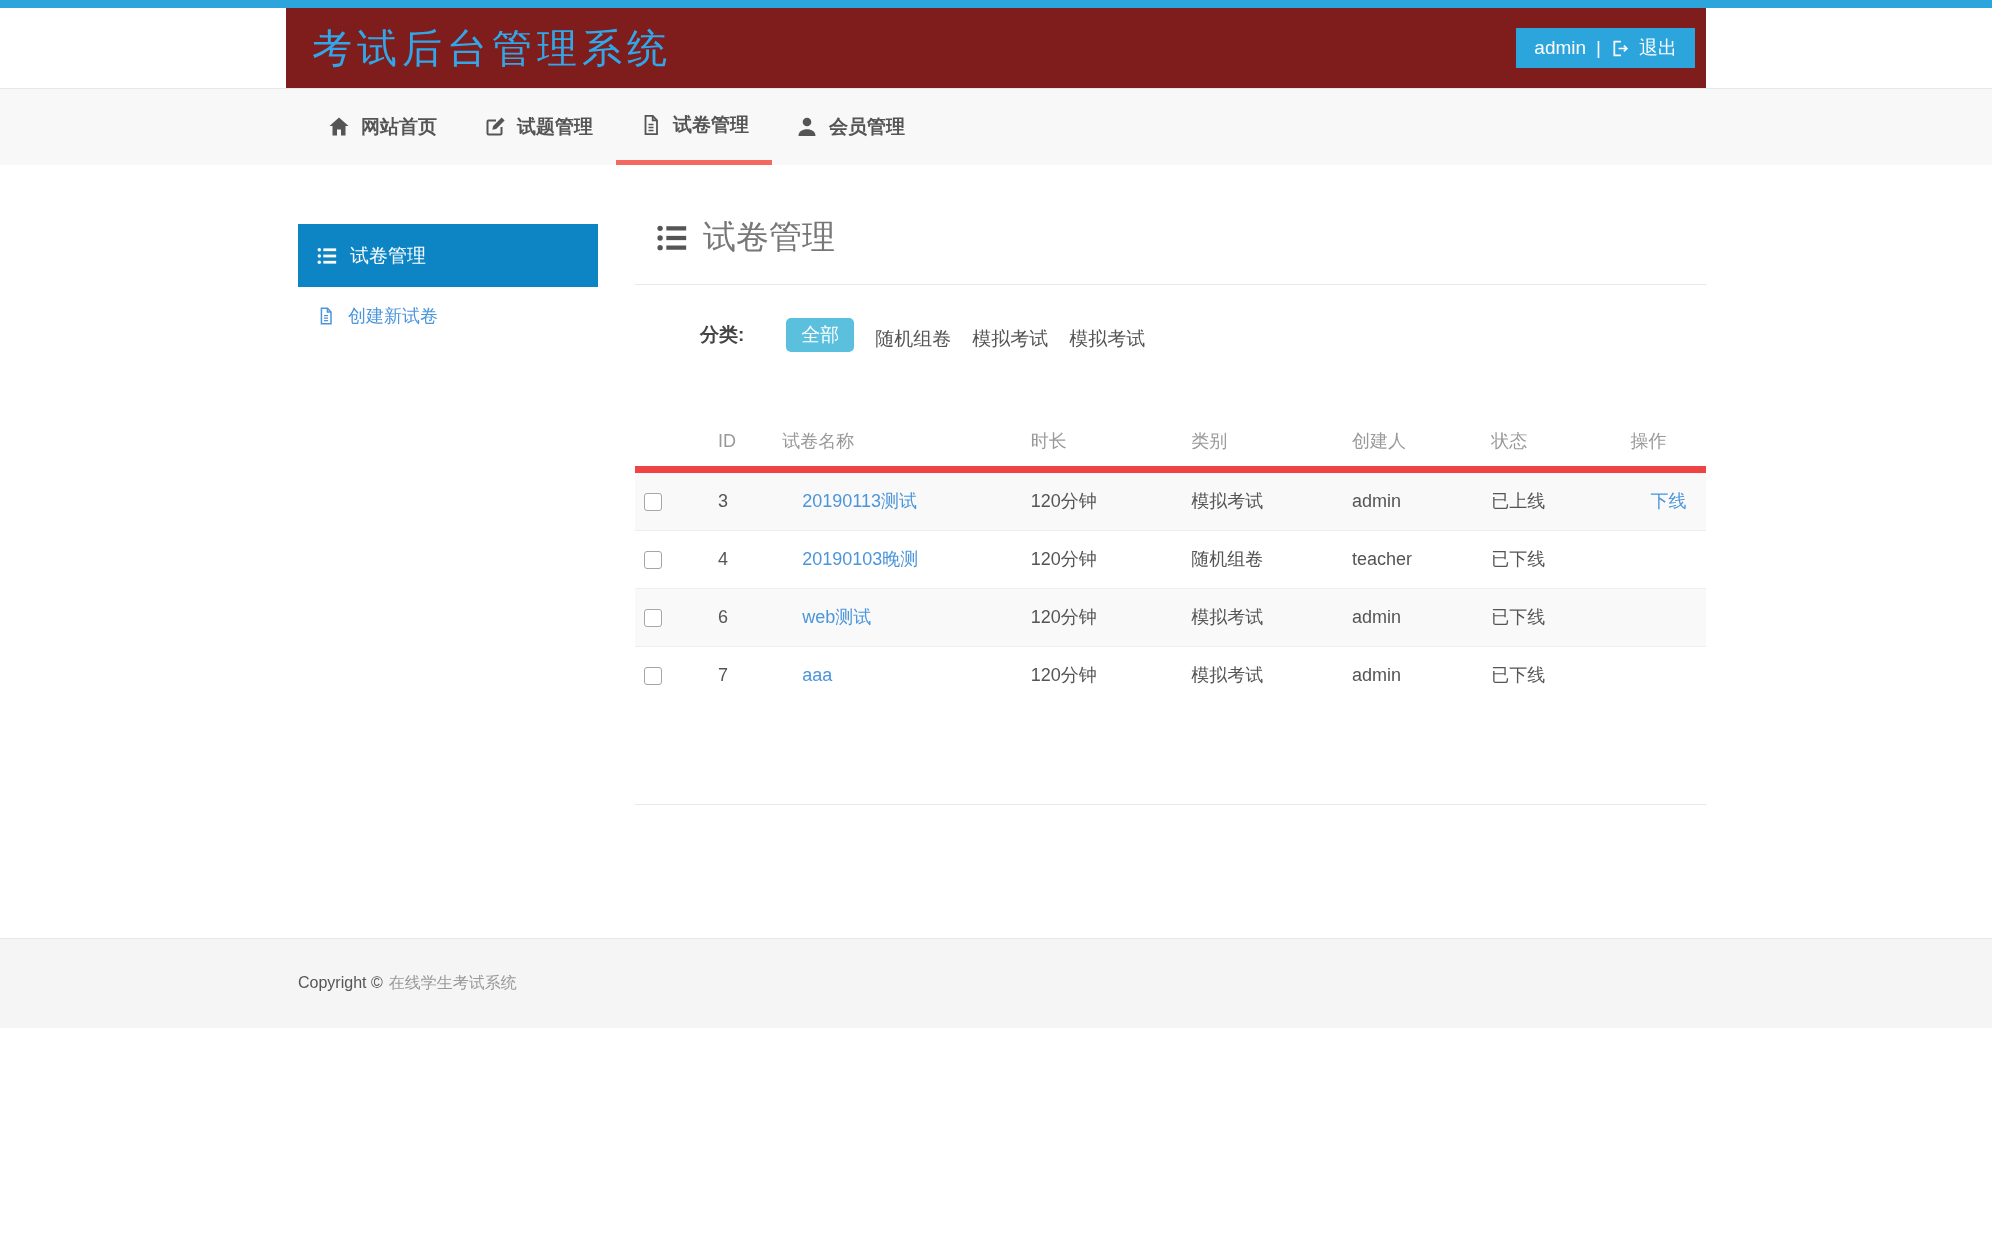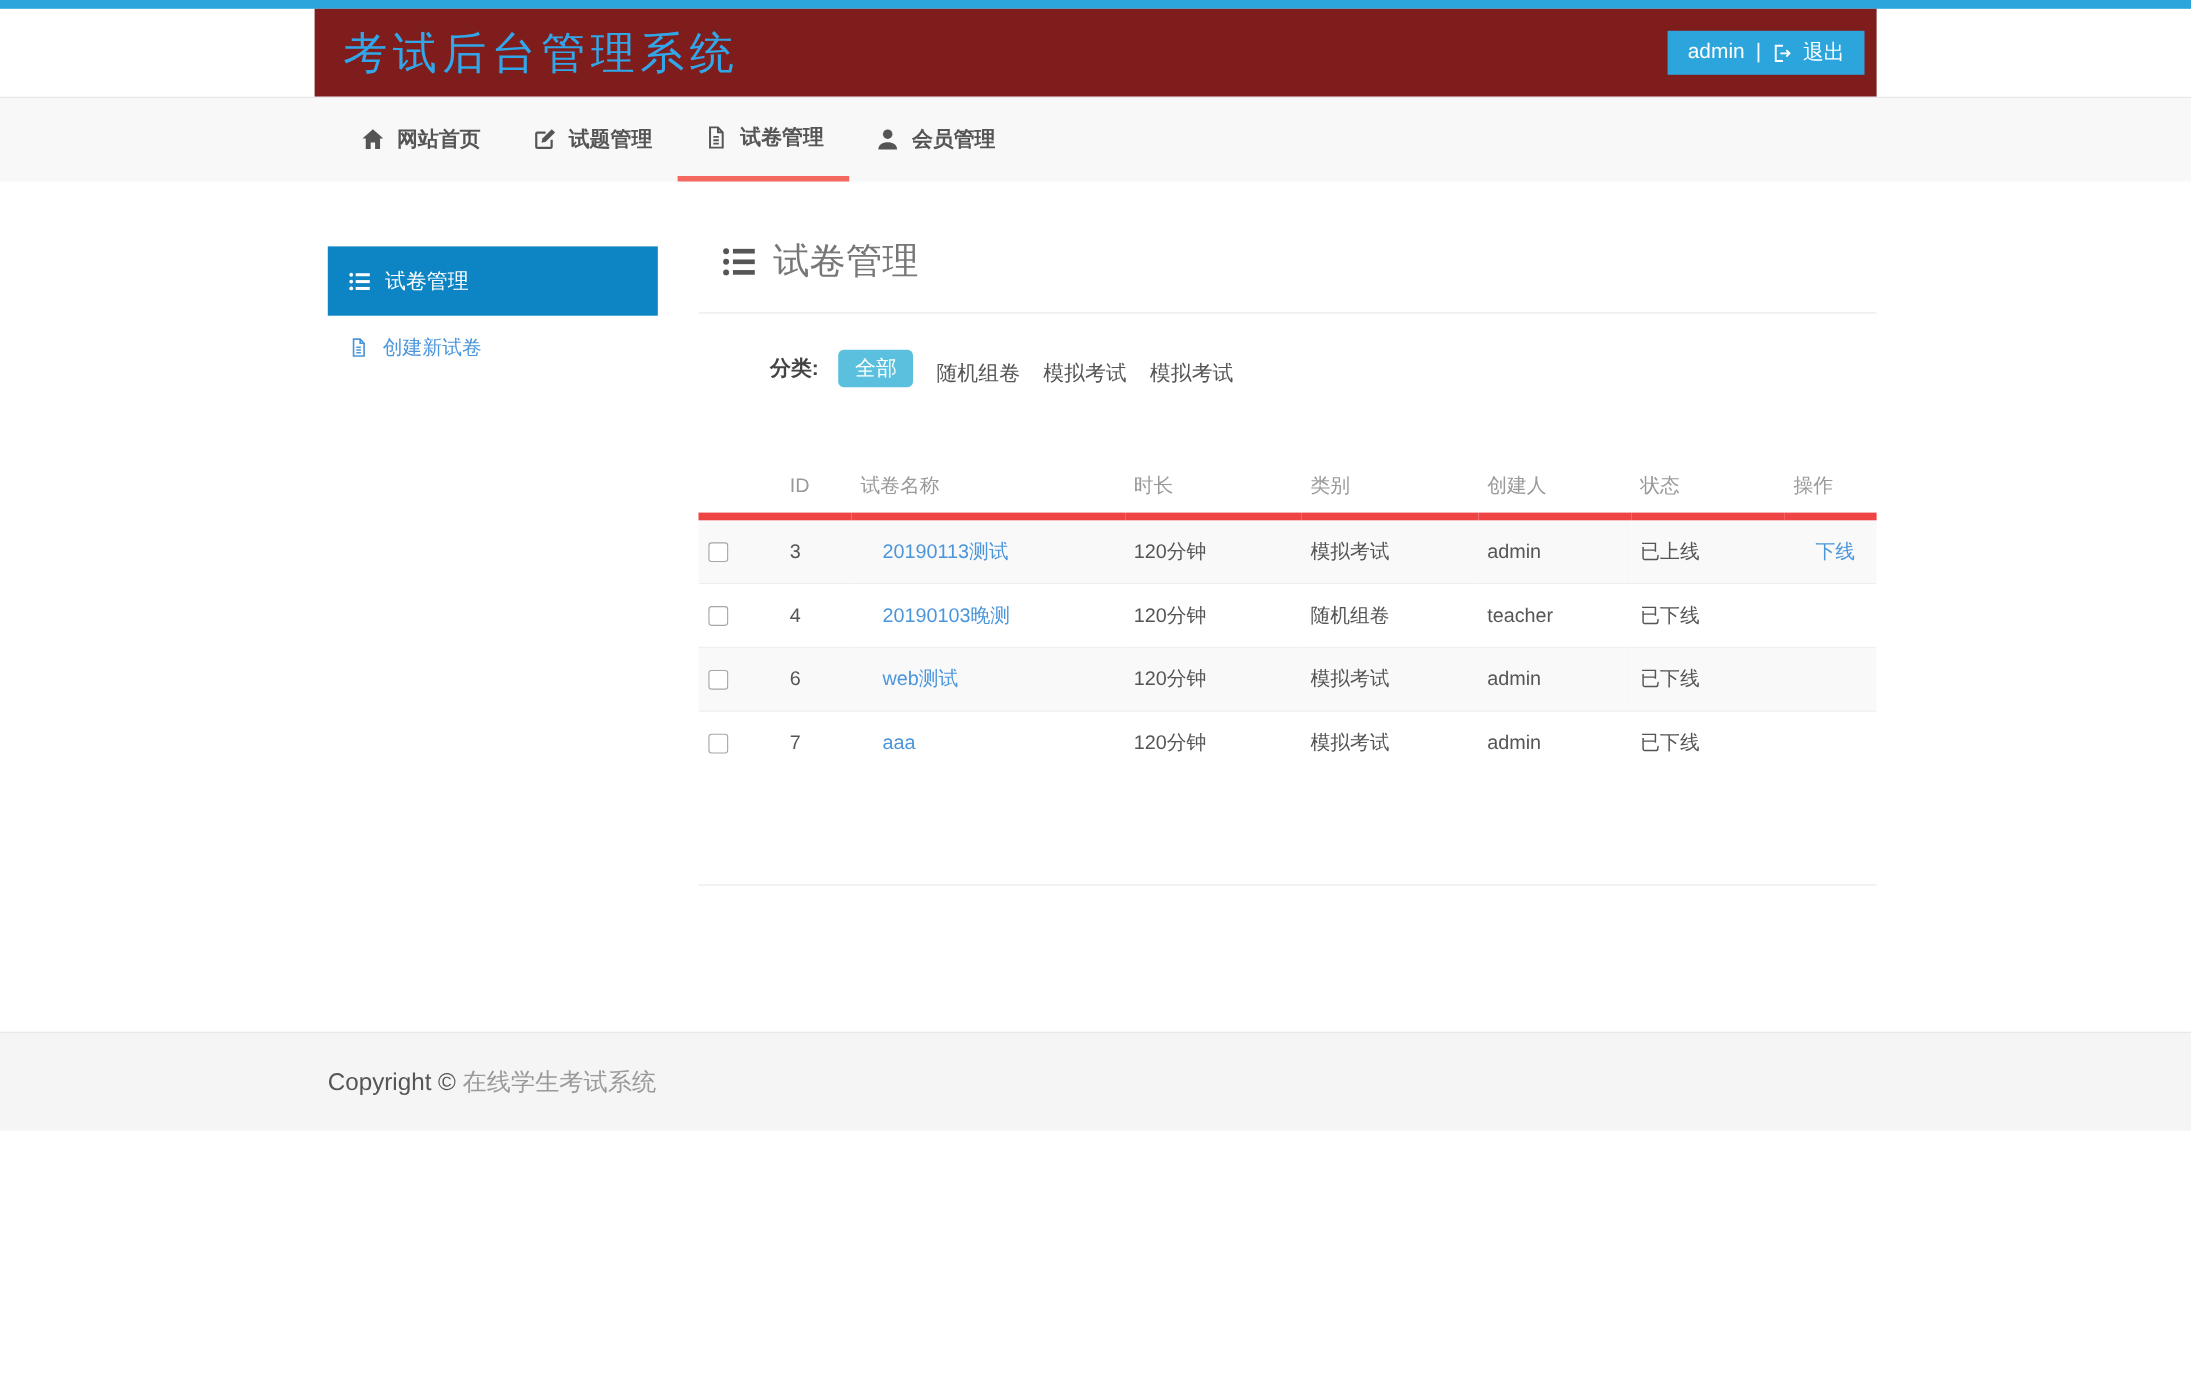--- a/index.html
+++ b/index.html
@@ -48,21 +48,21 @@
   .side-item.plain .icon svg { width: 20px; height: 20px; }
 
   .main { flex: 1; margin-left: 37px; margin-top: 50px; }
   .main-title {
     display: flex; align-items: center; gap: 14px; padding-left: 20px; padding-bottom: 24px;
     border-bottom: 1px solid #e8e8e8; font-size: 33px; color: #777;
   }
   .main-title .icon { color: #555; }
   .main-title .icon svg { width: 34px; height: 34px; }
 
-  .filter-row { margin-top: 33px; margin-left: 65px; display: flex; align-items: center; font-size: 19px; }
+  .filter-row { margin-top: 33px; margin-left: 65px; display: flex; align-items: center; font-size: 19px; gap: 24px; }
   .filter-label { font-weight: 700; color: #444; margin-right: 18px; }
   .filter-opts { display: flex; align-items: flex-end; gap: 21px; }
   .filter-opt { color: #555; cursor: pointer; }
   .filter-opt.active { background: #5bc0de; color: #fff; border-radius: 5px; padding: 4px 15px; }
 
   .table-wrap { margin-top: 64px; border-bottom: 1px solid #e8e8e8; padding-bottom: 100px; }
   table { width: 100%; border-collapse: collapse; font-size: 18px; }
   thead th {
     text-align: left; font-weight: 400; color: #999; padding: 13px 8px;
     border-bottom: 7px solid #ef4444; white-space: nowrap;
@@ -72,21 +72,21 @@
   tbody tr:nth-child(odd) { background: #f9f9f9; }
   a.tlink { color: #4b95db; text-decoration: none; cursor: pointer; margin-left: 20px; }
   input.cb {
     appearance: none; -webkit-appearance: none; width: 18px; height: 18px;
     border: 1px solid #a6a6a6; border-radius: 3px; background: #fff; margin: 0 0 0 1px;
     vertical-align: middle; cursor: pointer;
   }
 
   
   .footer { background: #f5f5f5; border-top: 1px solid #e7e7e7; height: 90px; display: flex; align-items: center; }
-  .footer-inner { padding-left: 12px; font-size: 22px; }
+  .footer-inner { padding-left: 12px; font-size: 16px; }
   .footer-inner .c1 { color: #555; }
   .footer-inner .c2 { color: #9a9a9a; margin-left: 6px; }
 </style>
 </head>
 <body>
 
 <div class="topbar"></div>
 
 <div class="container header">
   <div class="brand">考试后台管理系统</div>

